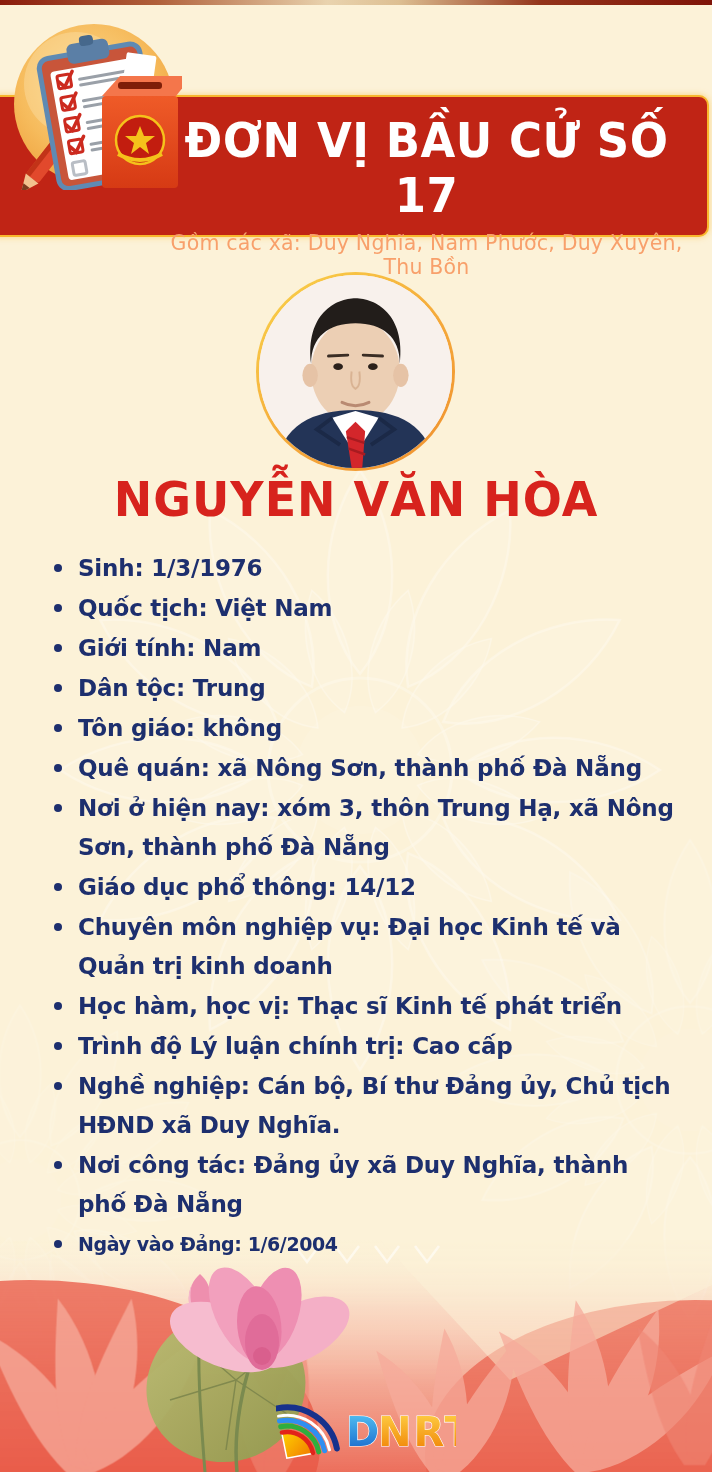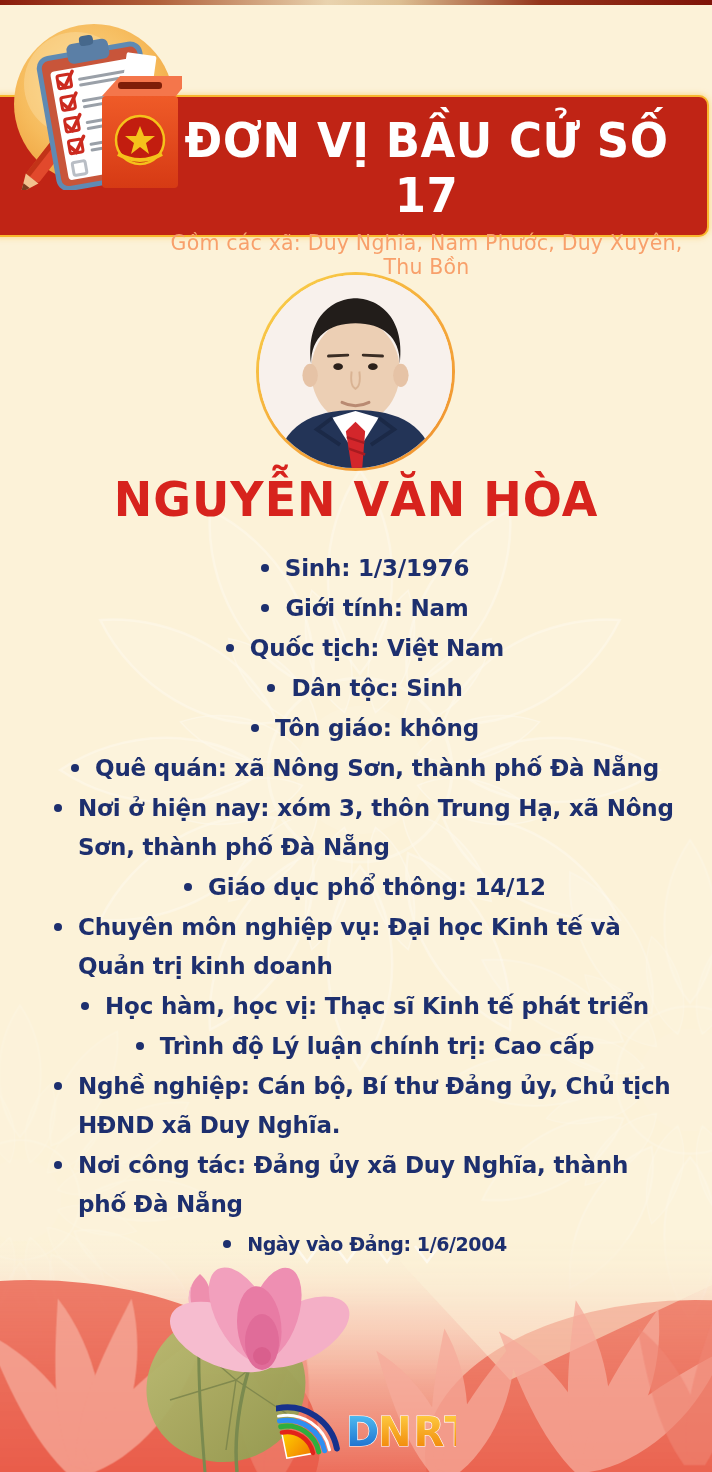--- a/index.html
+++ b/index.html
@@ -55,21 +55,21 @@
   .name {
     position:absolute; top:472px; left:0; width:712px;
     text-align:center; color:#d7231d; font-size:46px; font-weight:bold;
     letter-spacing:1px; transform:scaleY(1.04); z-index:2;
   }
   
   .details {
     position:absolute; top:549px; left:54px; width:622px;
     list-style:none; z-index:2;
   }
-  .details li { display:flex; margin-bottom:1px;justify-content:center; }
+  .details li { display:flex; margin-bottom:1px; }
   .details .dot {
     flex:0 0 8px; width:8px; height:8px; border-radius:50%;
     background:#1d2f6e; margin:15px 16px 0 0;
   }
   .details .txt {
     color:#1d2f6e; font-size:23px; font-weight:bold; line-height:39px;
     letter-spacing:-.2px;
   }
   .details li:nth-child(14) .txt { font-size:19px; letter-spacing:-.4px; }
   
@@ -227,31 +227,31 @@
 <h1 class="name">NGUYỄN VĂN HÒA</h1>
 
 <ul class="details">
   <li>
     <span class="dot"></span>
     <span class="txt">Sinh: 1/3/1976</span>
   </li>
 
   <li>
     <span class="dot"></span>
+    <span class="txt">Quốc tịch: Việt Nam</span>
+  </li>
+
+  <li>
+    <span class="dot"></span>
     <span class="txt">Giới tính: Nam</span>
   </li>
 
   <li>
     <span class="dot"></span>
-    <span class="txt">Quốc tịch: Việt Nam</span>
-  </li>
-
-  <li>
-    <span class="dot"></span>
-    <span class="txt">Dân tộc: Sinh</span>
+    <span class="txt">Dân tộc: Trung</span>
   </li>
 
   <li>
     <span class="dot"></span>
     <span class="txt">Tôn giáo: không</span>
   </li>
 
   <li>
     <span class="dot"></span>
     <span class="txt">Quê quán: xã Nông Sơn, thành phố Đà Nẵng</span>

